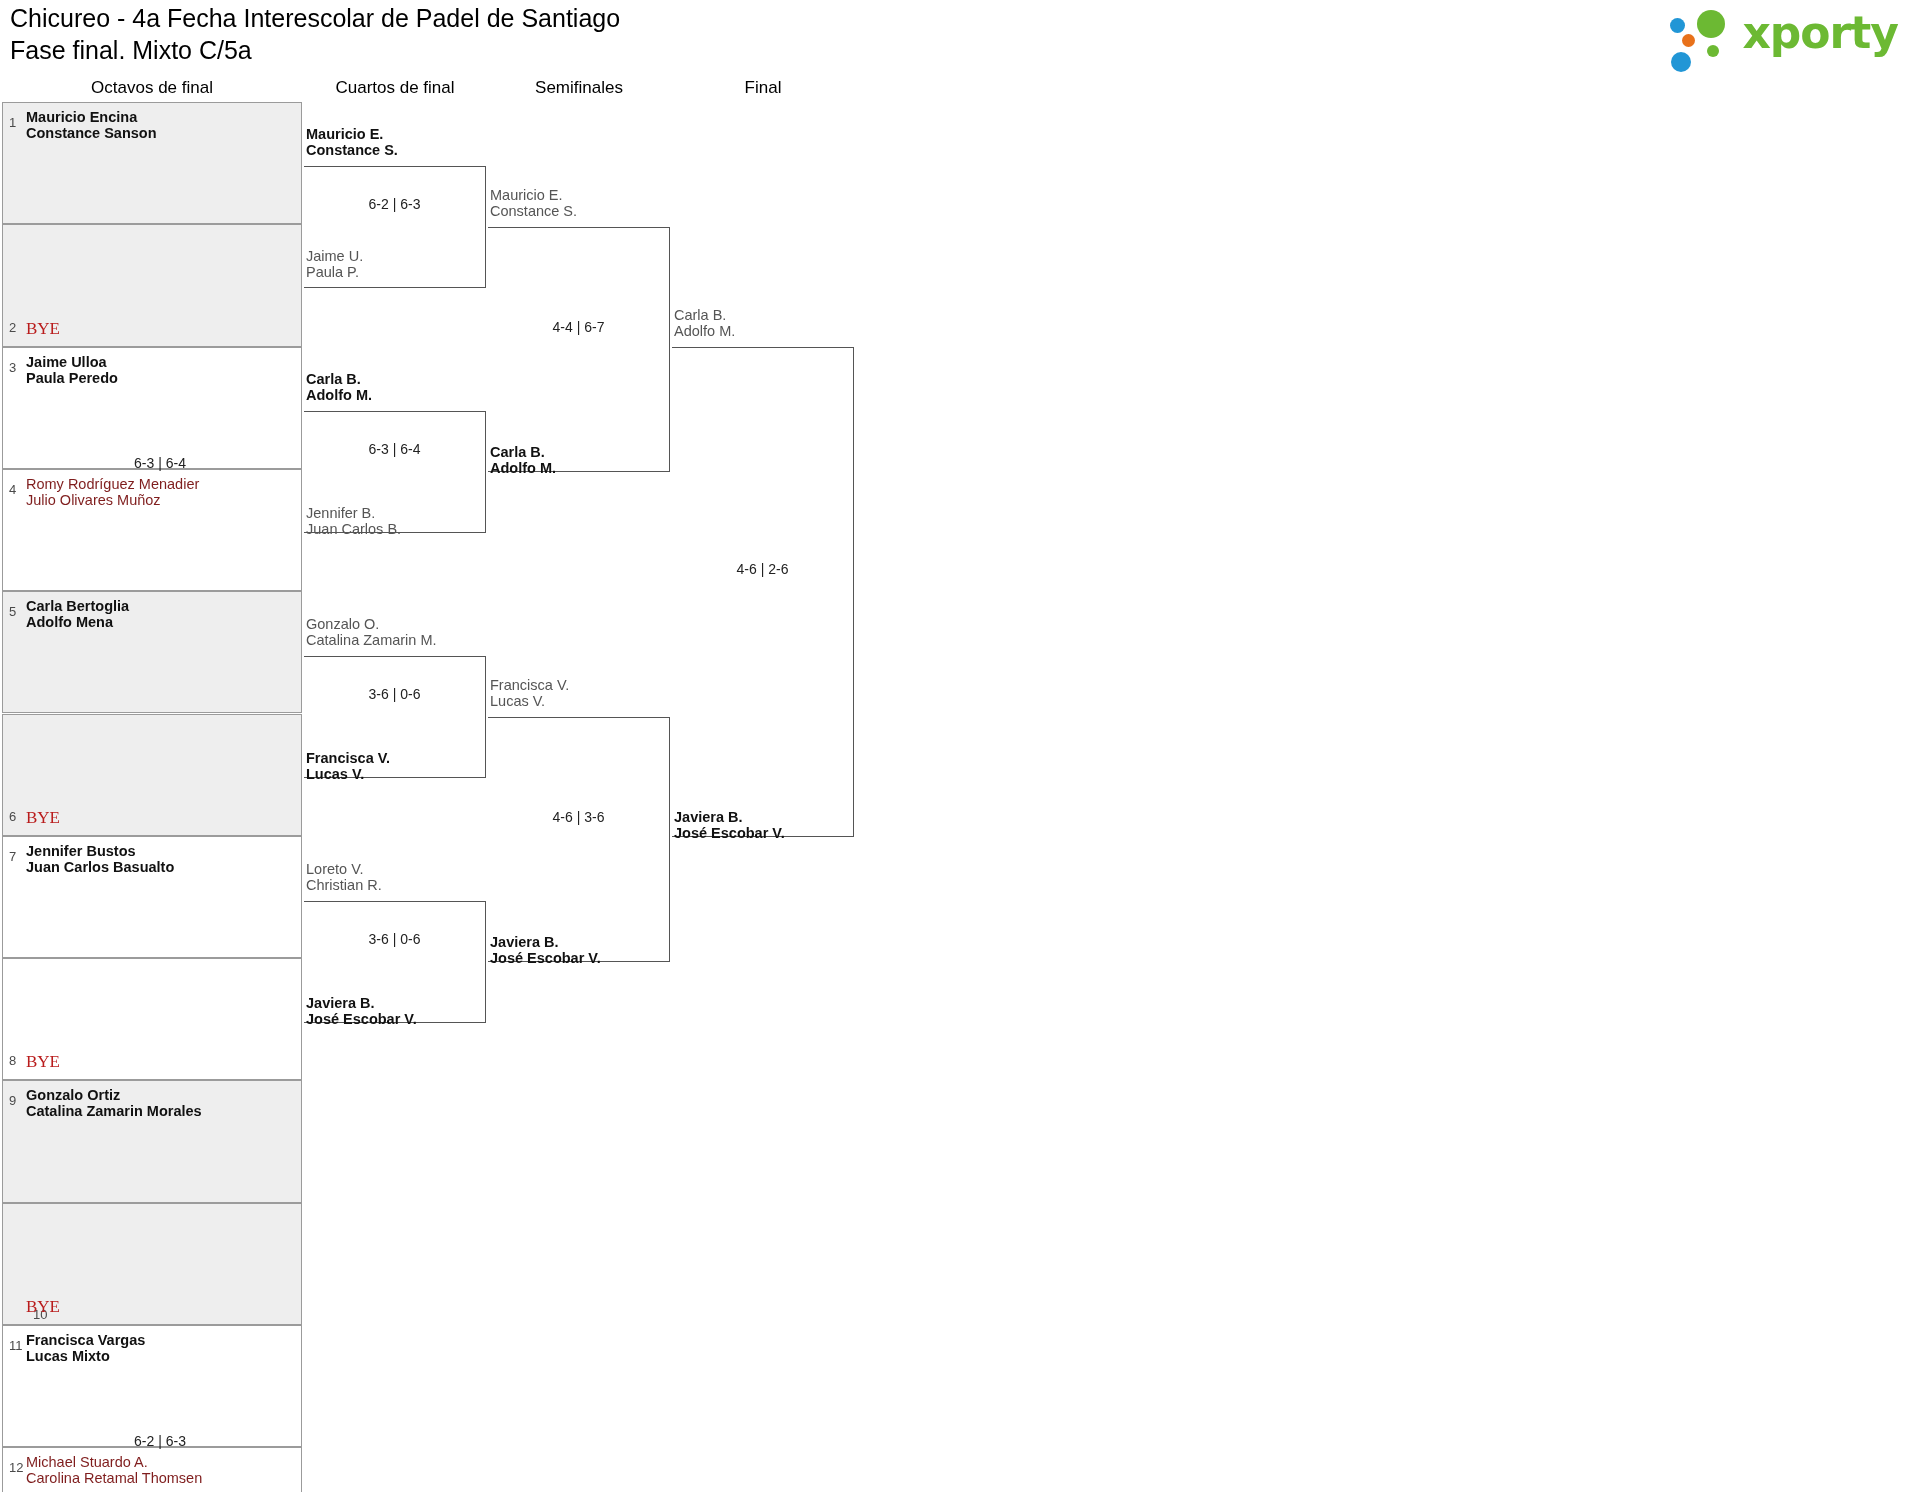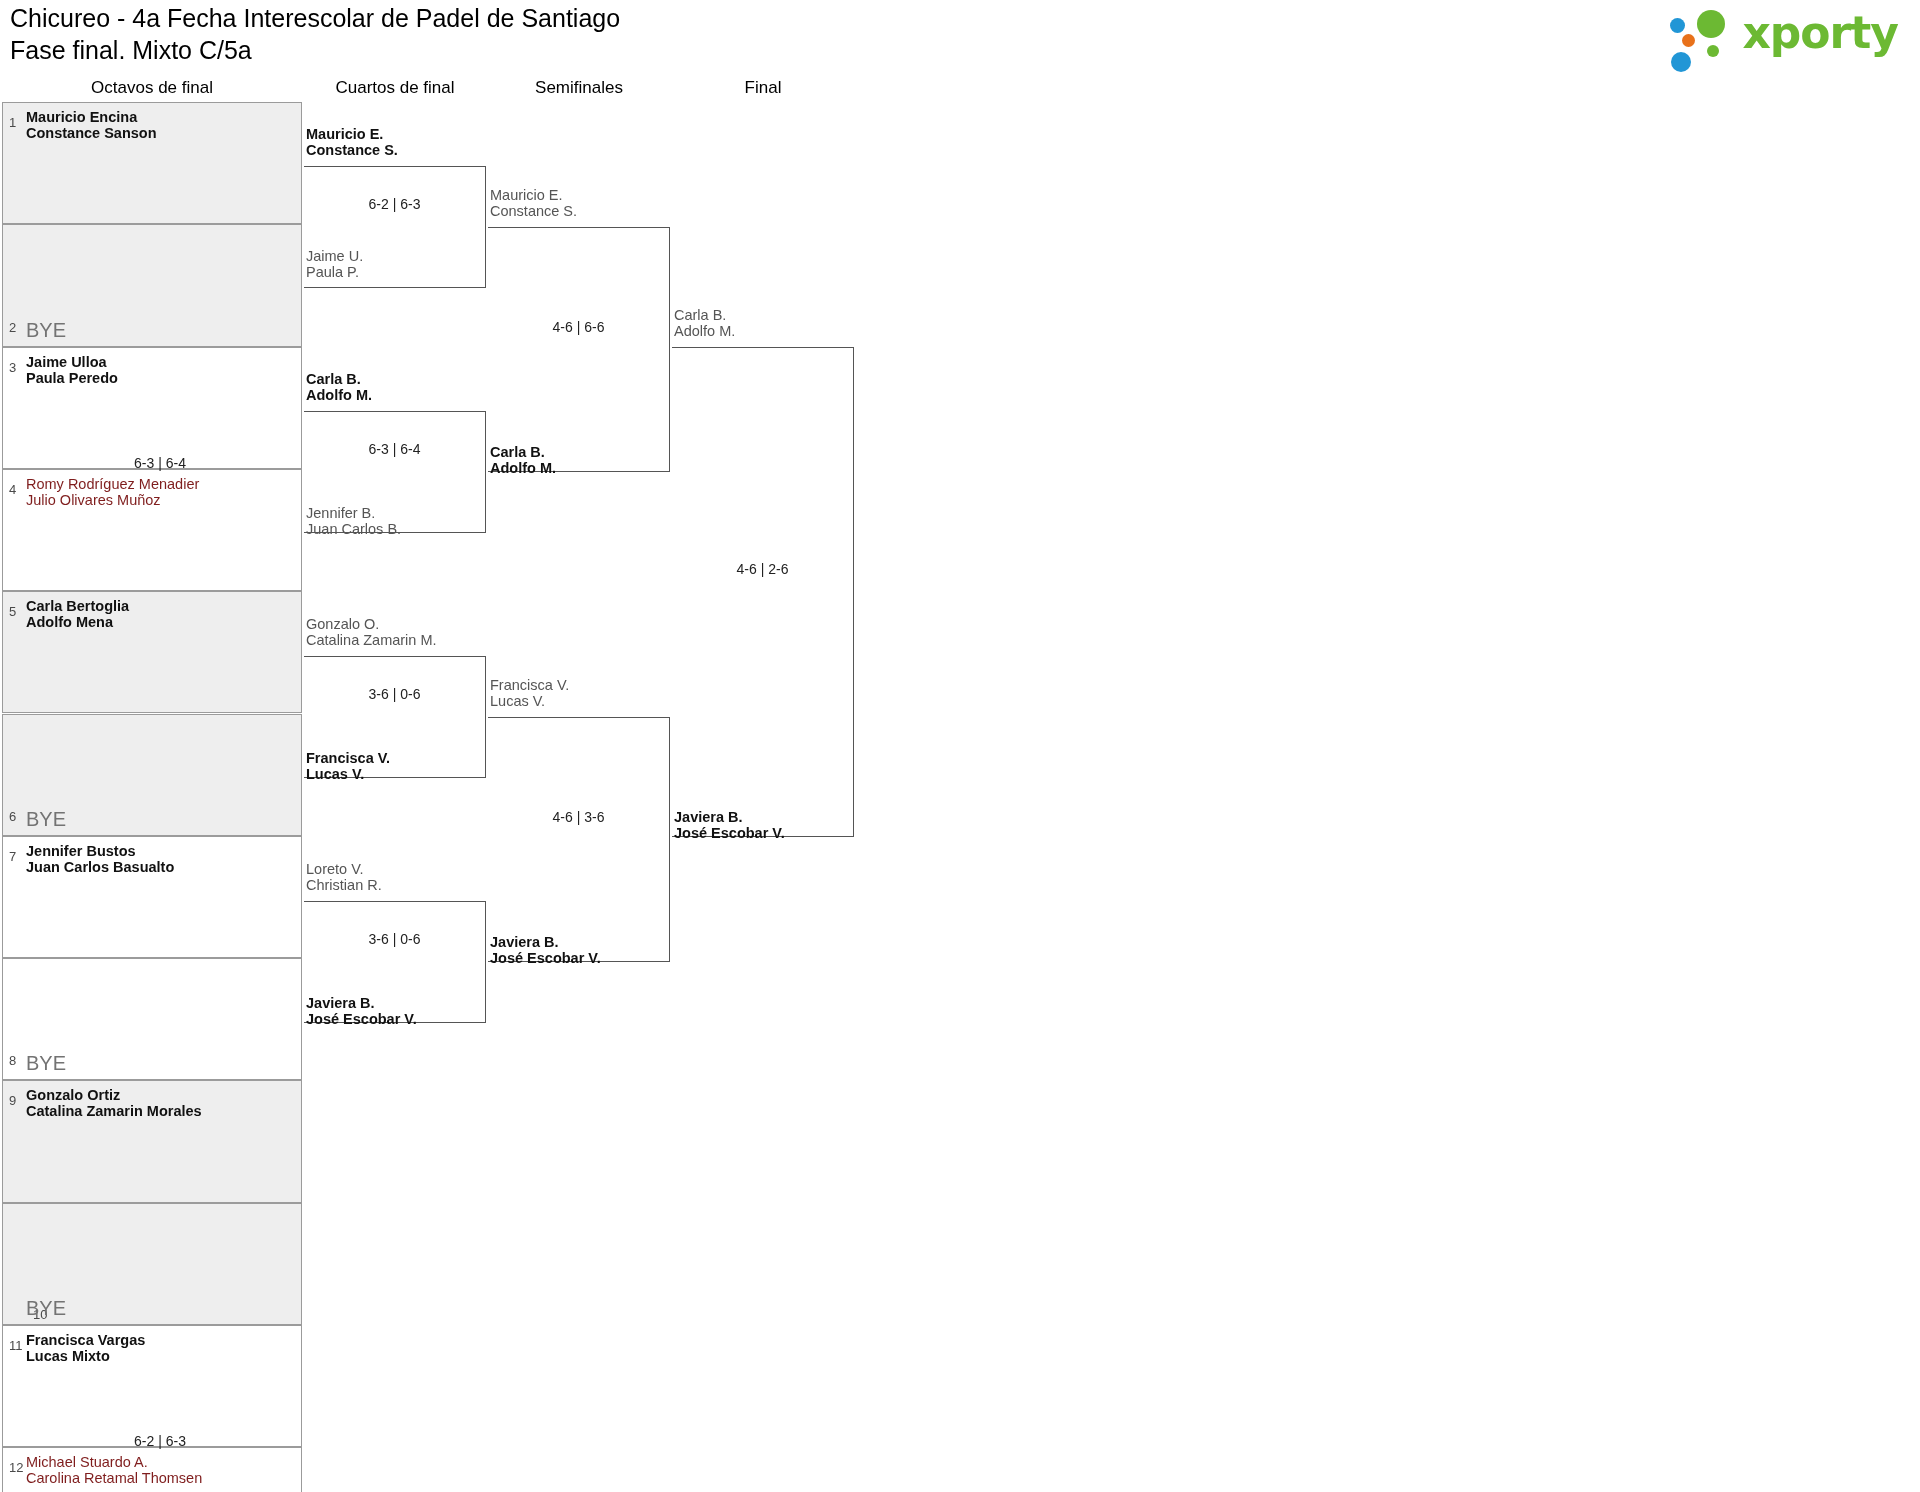--- a/index.html
+++ b/index.html
@@ -48,21 +48,21 @@
   .seed{
     position:absolute;left:6px;font-size:13px;color:#4a4a4a;
   }
   .team{
     position:absolute;left:23px;font-size:14.5px;line-height:16px;
     white-space:pre-line;
   }
   .team.win{color:#111;font-weight:700;}
   .team.lose{color:#7f1d1d;font-weight:400;}
   .bye{
-    position:absolute;left:23px;font-size:20px;color:#737373;
+    position:absolute;left:23px;font-size:17px;color:#b91c1c;font-family:Liberation Serif, serif;
   }
   .r1score{
     position:absolute;font-size:14px;color:#222;text-align:center;
   }
   
   .conn{
     position:absolute;box-sizing:border-box;
     border:1px solid #555;border-left:none;
     background:transparent;
   }
@@ -182,21 +182,21 @@
     <div class="nm win" style="left: 306px; top: 750px;">Francisca V.
 Lucas V.</div>
     <div class="conn" style="left: 304px; top: 901px; width: 182px; height: 122px;">
       <div class="sc" style="top: 29px;">3-6 | 0-6</div>
     </div>
     <div class="nm lose" style="left: 306px; top: 861px;">Loreto V.
 Christian R.</div>
     <div class="nm win" style="left: 306px; top: 995px;">Javiera B.
 José Escobar V.</div>
     <div class="conn" style="left: 488px; top: 227px; width: 182px; height: 245px;">
-      <div class="sc" style="top: 90.5px;">4-6 | 6-6</div>
+      <div class="sc" style="top: 90.5px;">4-4 | 6-7</div>
     </div>
     <div class="nm lose" style="left: 490px; top: 187px;">Mauricio E.
 Constance S.</div>
     <div class="nm win" style="left: 490px; top: 444px;">Carla B.
 Adolfo M.</div>
     <div class="conn" style="left: 488px; top: 717px; width: 182px; height: 245px;">
       <div class="sc" style="top: 90.5px;">4-6 | 3-6</div>
     </div>
     <div class="nm lose" style="left: 490px; top: 677px;">Francisca V.
 Lucas V.</div>

